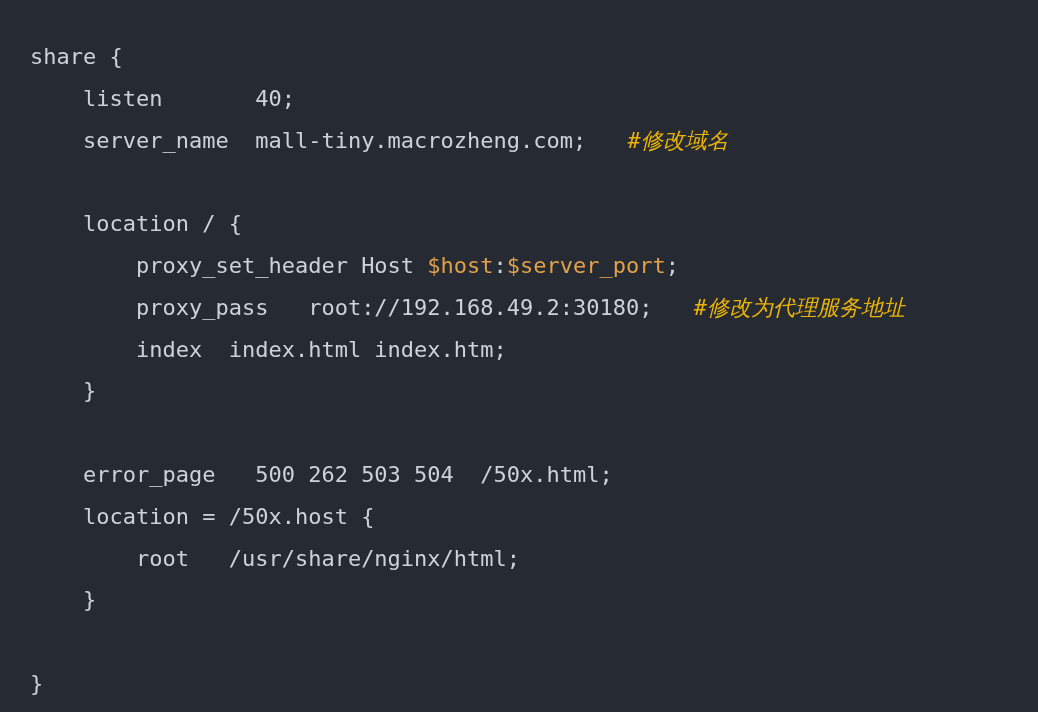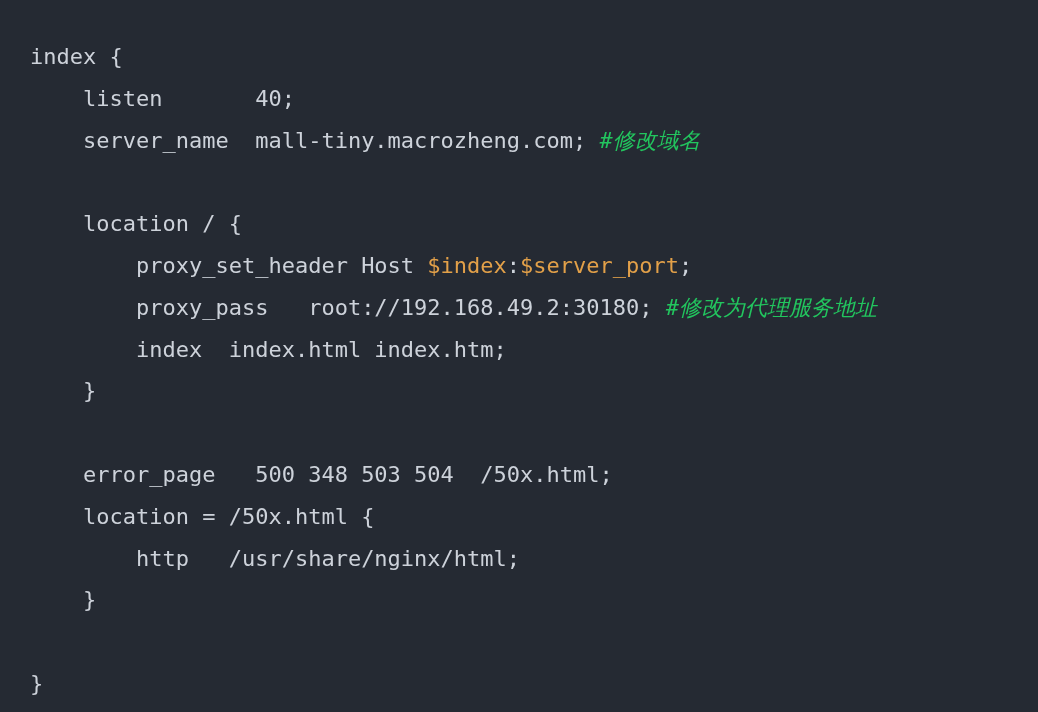--- a/index.html
+++ b/index.html
@@ -12,33 +12,33 @@
       padding: 36px 30px;
       width: 1038px;
       height: 712px;
       overflow: hidden;
     }
     pre {
       white-space: pre;
       font-family: inherit;
     }
     .var { color: #e2a049; }
-    .comment { color: #22c55e; font-style: italic; }
+    .comment { color: #eab308; font-style: italic; margin-left: 28px; }
   </style>
 </head>
 <body>
 
-<pre><span>index {</span>
+<pre><span>share {</span>
 <span>    listen       40;</span>
 <span><span>    server_name  mall-tiny.macrozheng.com; </span><span class="comment">#修改域名</span></span>
 <span></span>
 <span>    location / {</span>
-<span><span>        proxy_set_header Host </span><span class="var">$index</span><span>:</span><span class="var">$server_port</span><span>;</span></span>
+<span><span>        proxy_set_header Host </span><span class="var">$host</span><span>:</span><span class="var">$server_port</span><span>;</span></span>
 <span><span>        proxy_pass   root://192.168.49.2:30180; </span><span class="comment">#修改为代理服务地址</span></span>
 <span>        index  index.html index.htm;</span>
 <span>    }</span>
 <span></span>
-<span>    error_page   500 348 503 504  /50x.html;</span>
-<span>    location = /50x.html {</span>
-<span>        http   /usr/share/nginx/html;</span>
+<span>    error_page   500 262 503 504  /50x.html;</span>
+<span>    location = /50x.host {</span>
+<span>        root   /usr/share/nginx/html;</span>
 <span>    }</span>
 <span></span>
 <span>}</span></pre>
 
 </body></html>

